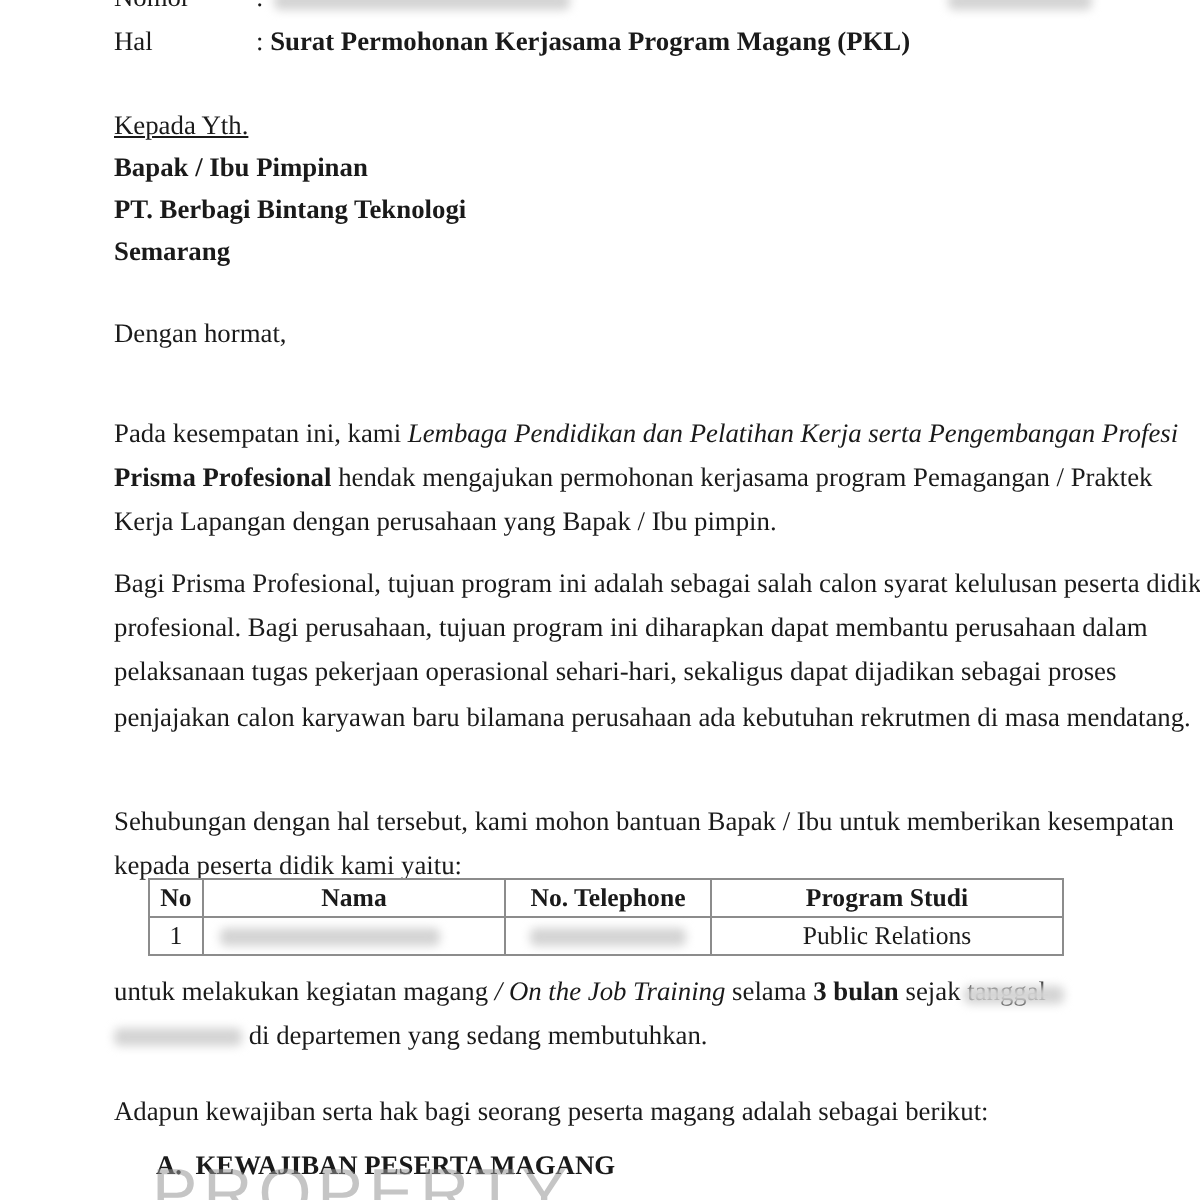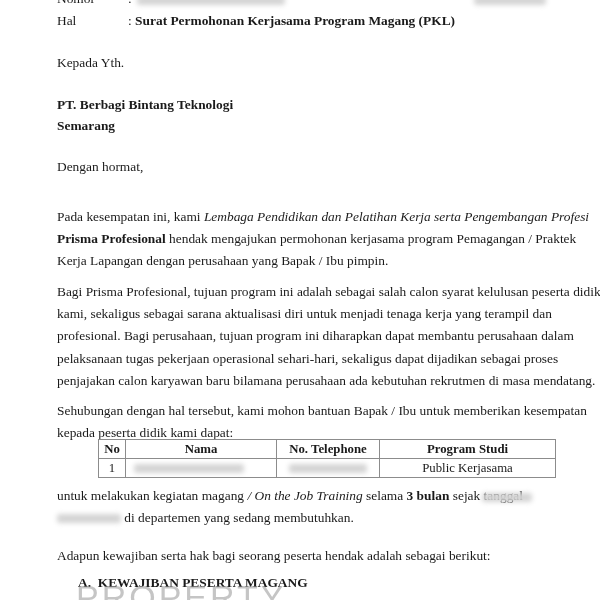--- a/index.html
+++ b/index.html
@@ -50,21 +50,20 @@
     }
     .para .line.last {
       text-align-last: left;
     }
     table.students {
       position: absolute;
       left: 74px;
       top: 439px;
       border-collapse: collapse;
       font-size: 12.8px;
-      margin-left: 24px;
     }
     table.students th, table.students td {
       border: 1.5px solid #8c8c8c;
       padding: 0;
       height: 18px;
       text-align: center;
       vertical-align: middle;
     }
     table.students th { font-weight: bold; }
     .watermark {
@@ -88,72 +87,72 @@
   <div class="abs colon-col" style="top:-9px;">:</div>
   <span class="abs blur" style="left:137px; top:-4px; width:148px;"></span>
   <span class="abs blur" style="left:474px; top:-4px; width:72px;"></span>
 
   <div class="abs label-col" style="top:13px;">Hal</div>
   <div class="abs colon-col" style="top:13px;">
     <span>:</span>
     <span class="bold">Surat Permohonan Kerjasama Program Magang (PKL)</span>
   </div>
 
-  <div class="abs label-col" style="top:55px;">Kepada Yth.</div>
+  <div class="abs label-col" style="top:55px;text-decoration:underline;">Kepada Yth.</div>
+  <div class="abs label-col bold" style="top:76px;">Bapak / Ibu Pimpinan</div>
   <div class="abs label-col bold" style="top:97px;">PT. Berbagi Bintang Teknologi</div>
   <div class="abs label-col bold" style="top:118px;">Semarang</div>
 
   <div class="abs label-col" style="top:159px;">Dengan hormat,</div>
 
   <div class="para" style="top:188px;">
     <span class="line"><span>Pada kesempatan ini, kami </span><span class="italic">Lembaga Pendidikan dan Pelatihan Kerja serta Pengembangan Profesi</span></span>
     <span class="line"><span class="bold">Prisma Profesional</span><span> hendak mengajukan permohonan kerjasama program Pemagangan / Praktek</span></span>
     <span class="line last">Kerja Lapangan dengan perusahaan yang Bapak / Ibu pimpin.</span>
   </div>
 
   <div class="para" style="top:263px;">
     <span class="line">Bagi Prisma Profesional, tujuan program ini adalah sebagai salah calon syarat kelulusan peserta didik</span>
-    <span class="line">kami, sekaligus sebagai sarana aktualisasi diri untuk menjadi tenaga kerja yang terampil dan</span>
     <span class="line">profesional. Bagi perusahaan, tujuan program ini diharapkan dapat membantu perusahaan dalam</span>
     <span class="line">pelaksanaan tugas pekerjaan operasional sehari-hari, sekaligus dapat dijadikan sebagai proses</span>
     <span class="line last">penjajakan calon karyawan baru bilamana perusahaan ada kebutuhan rekrutmen di masa mendatang.</span>
   </div>
 
   <div class="para" style="top:382px;font-family:Liberation Serif, serif;">
     <span class="line last">Sehubungan dengan hal tersebut, kami mohon bantuan Bapak / Ibu untuk memberikan kesempatan</span>
-    <span class="line last">kepada peserta didik kami dapat:</span>
+    <span class="line last">kepada peserta didik kami yaitu:</span>
   </div>
 
   <table class="students">
     <thead>
       <tr>
         <th style="width:26px;">No</th>
         <th style="width:150px;">Nama</th>
         <th style="width:102px;">No. Telephone</th>
         <th style="width:175px;">Program Studi</th>
       </tr>
     </thead>
     <tbody>
       <tr>
         <td>1</td>
         <td style="text-align:left;"><span class="blur" style="width:110px; margin-left:8px;"></span></td>
         <td><span class="blur" style="width:78px;"></span></td>
-        <td>Public Kerjasama</td>
+        <td>Public Relations</td>
       </tr>
     </tbody>
   </table>
 
   <div class="abs label-col" style="top:488px;">
     <span>untuk melakukan kegiatan magang </span><span class="italic">/ On the Job Training</span><span> selama </span><span class="bold">3 bulan</span>
   <span> sejak tanggal</span></div>
   <div class="abs label-col" style="top:510px;text-align:center;">
     <span class="blur" style="width:64px;"></span><span> di departemen yang sedang membutuhkan.</span>
   </div>
   <span class="abs blur" style="left:482px; top:493px; width:50px;"></span>
 
-  <div class="abs label-col" style="top:548px;">Adapun kewajiban serta hak bagi seorang peserta hendak adalah sebagai berikut:</div>
+  <div class="abs label-col" style="top:548px;">Adapun kewajiban serta hak bagi seorang peserta magang adalah sebagai berikut:</div>
 
   <div class="abs bold" style="left:78px; top:575px;">
     <span>A.</span>&nbsp;&nbsp;<span>KEWAJIBAN PESERTA MAGANG</span>
   </div>
 
   <div class="watermark">PROPERTY</div>
 </div>
 
 </body></html>

